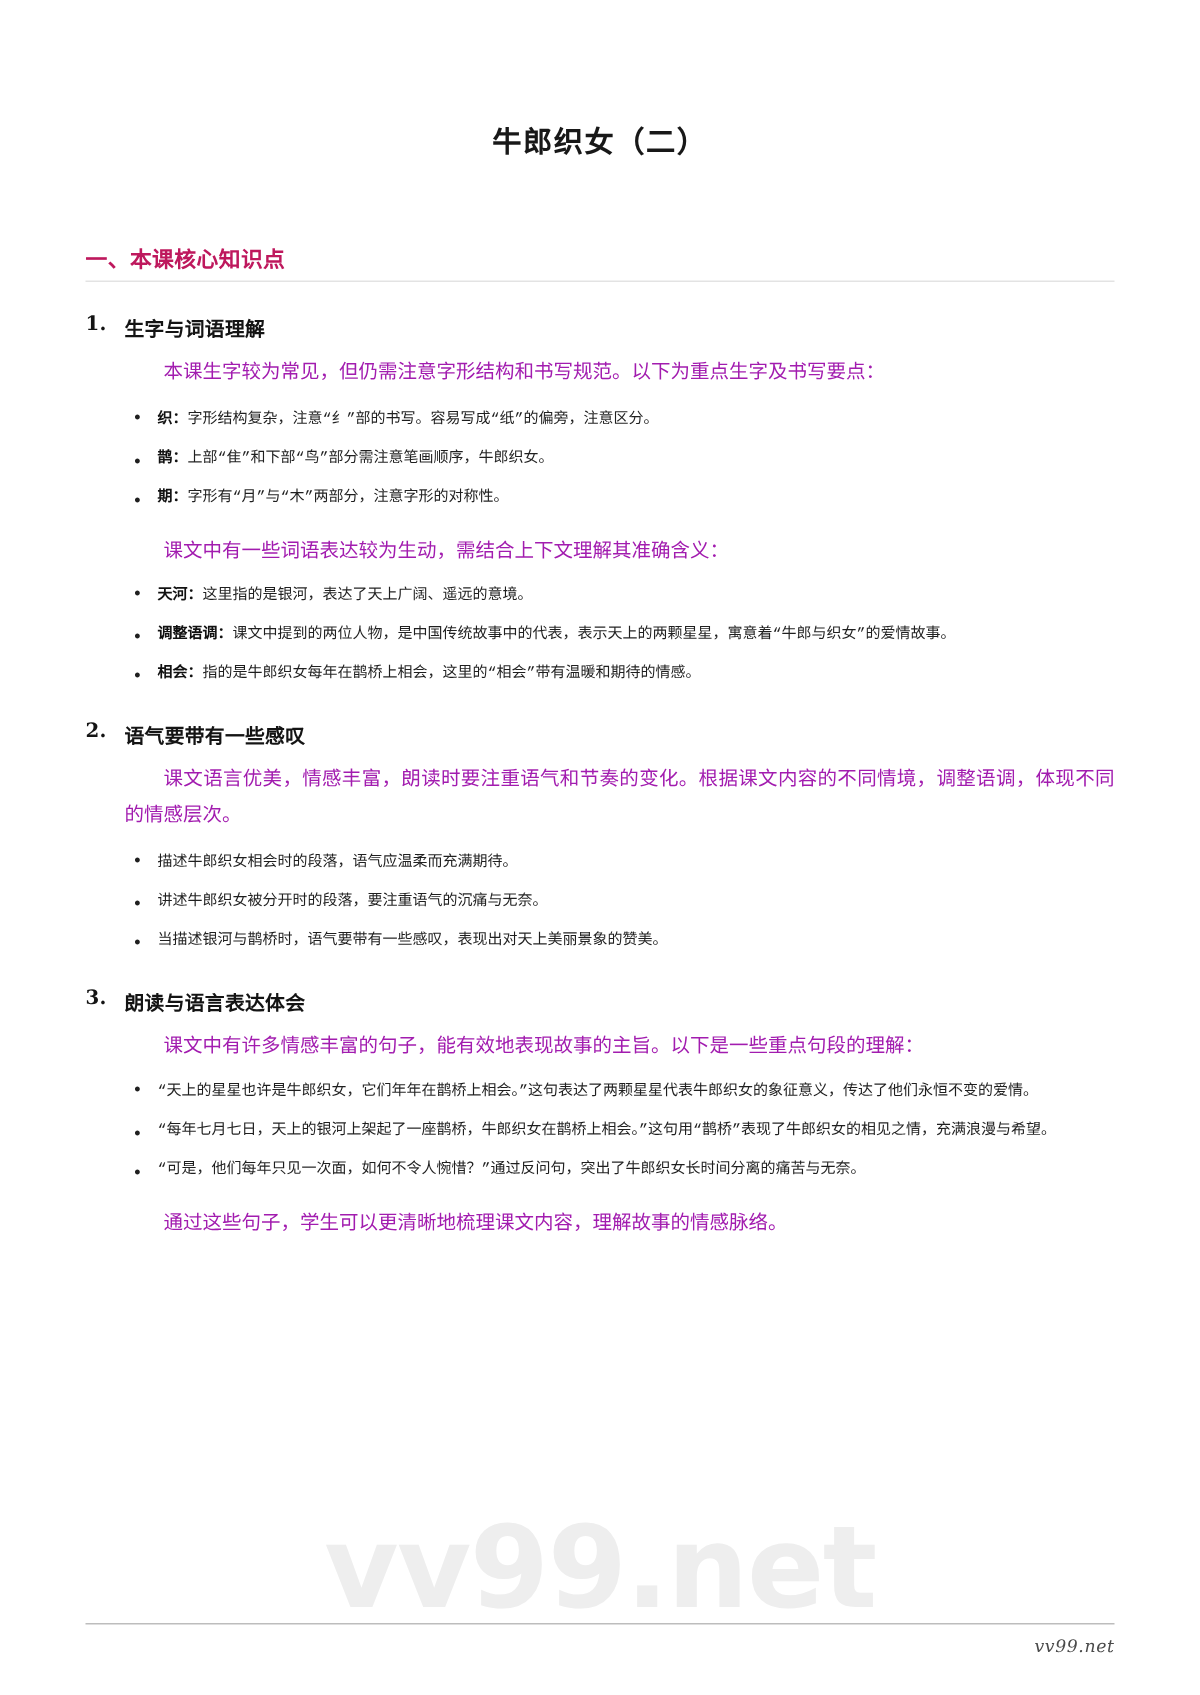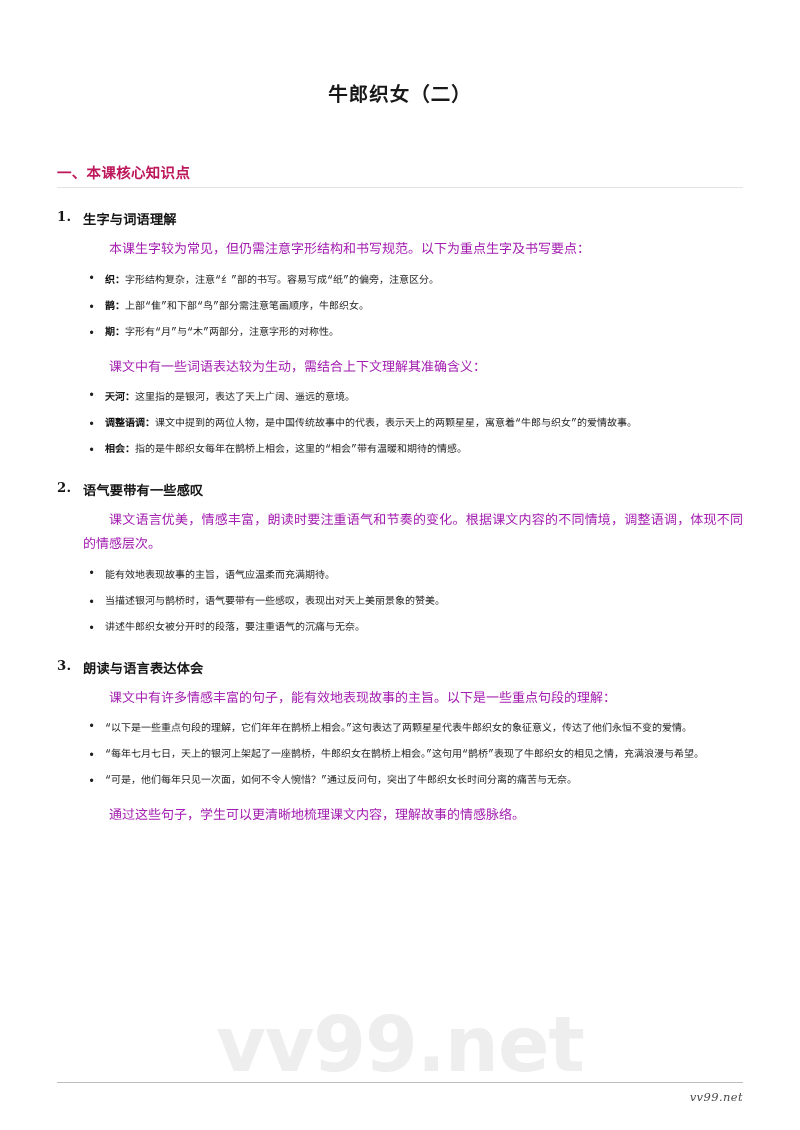--- a/index.html
+++ b/index.html
@@ -193,34 +193,34 @@
     </ul>
 
     <div class="num-heading">
       <span class="num">2.</span>
       <span class="num-text">语气要带有一些感叹</span>
     </div>
 
     <p class="para indent-first">课文语言优美，情感丰富，朗读时要注重语气和节奏的变化。根据课文内容的不同情境，调整语调，体现不同的情感层次。</p>
 
     <ul class="bullets first-list">
-      <li class="bullet">能有效地表现故事的主旨，语气应温柔而充满期待。</li>
+      <li class="bullet">描述牛郎织女相会时的段落，语气应温柔而充满期待。</li>
+      <li class="bullet">讲述牛郎织女被分开时的段落，要注重语气的沉痛与无奈。</li>
       <li class="bullet">当描述银河与鹊桥时，语气要带有一些感叹，表现出对天上美丽景象的赞美。</li>
-      <li class="bullet">讲述牛郎织女被分开时的段落，要注重语气的沉痛与无奈。</li>
     </ul>
 
     <div class="num-heading">
       <span class="num">3.</span>
       <span class="num-text">朗读与语言表达体会</span>
     </div>
 
     <p class="para indent-first">课文中有许多情感丰富的句子，能有效地表现故事的主旨。以下是一些重点句段的理解：</p>
 
     <ul class="bullets first-list">
-      <li class="bullet">“以下是一些重点句段的理解，它们年年在鹊桥上相会。”这句表达了两颗星星代表牛郎织女的象征意义，传达了他们永恒不变的爱情。</li>
+      <li class="bullet">“天上的星星也许是牛郎织女，它们年年在鹊桥上相会。”这句表达了两颗星星代表牛郎织女的象征意义，传达了他们永恒不变的爱情。</li>
       <li class="bullet">“每年七月七日，天上的银河上架起了一座鹊桥，牛郎织女在鹊桥上相会。”这句用“鹊桥”表现了牛郎织女的相见之情，充满浪漫与希望。</li>
       <li class="bullet">“可是，他们每年只见一次面，如何不令人惋惜？”通过反问句，突出了牛郎织女长时间分离的痛苦与无奈。</li>
     </ul>
 
     <p class="para indent-first tight">通过这些句子，学生可以更清晰地梳理课文内容，理解故事的情感脉络。</p>
 
   </div>
 
   <div class="footer">vv99.net</div>
 

